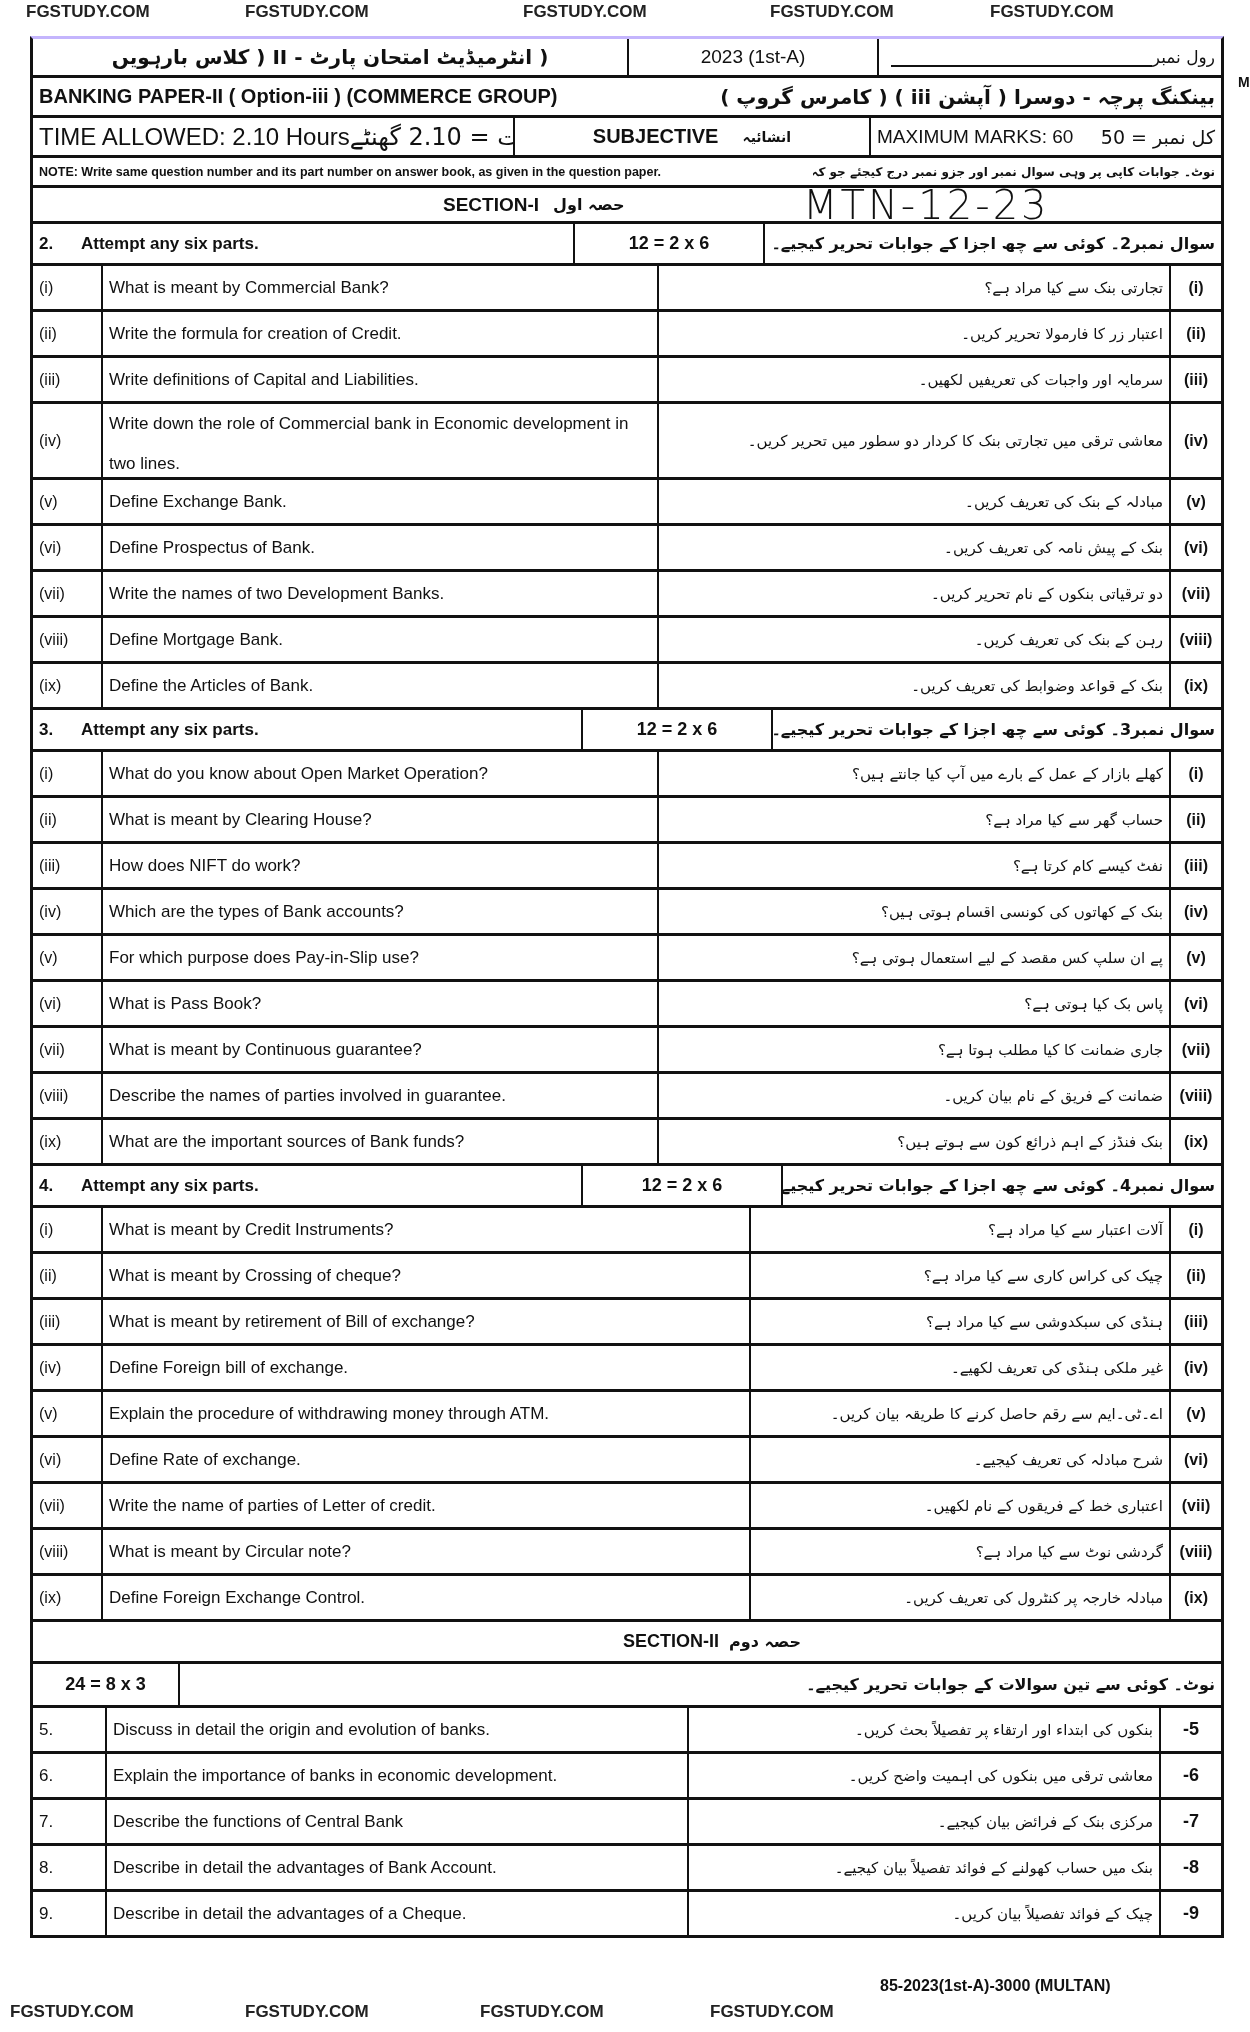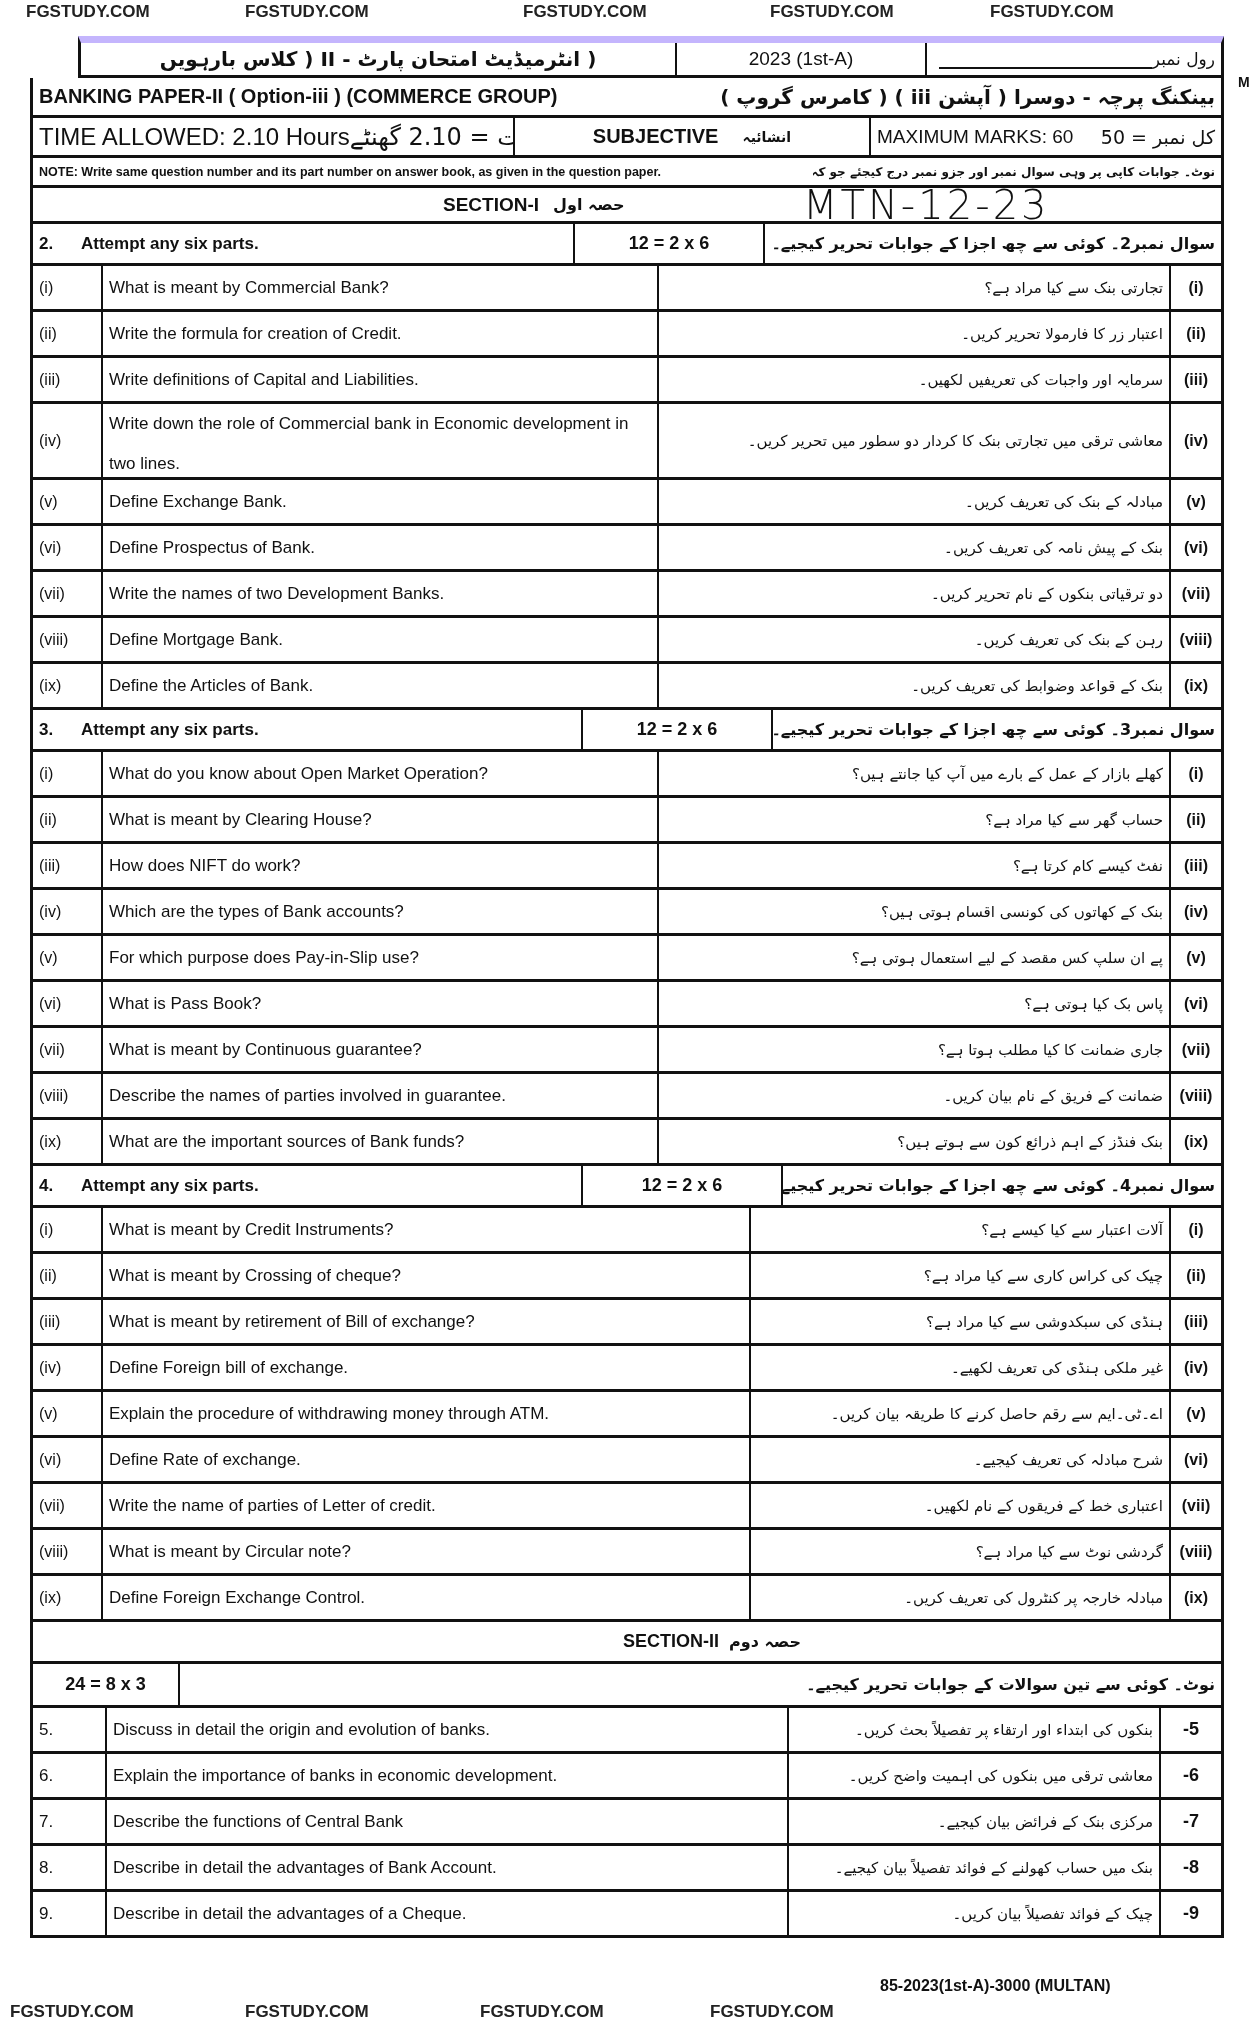--- a/index.html
+++ b/index.html
@@ -7,21 +7,21 @@
   body { font-family: "Liberation Sans", sans-serif; color: #111; position: relative; }
 
   .wm-row { position: absolute; left: 0; width: 1250px; height: 26px; font-weight: bold; font-size: 17px; color: #222; }
   .wm-row span { position: absolute; top: 2px; }
   .wm-top { top: 0; }
   .wm-bot { top: 2000px; }
 
   .paper { position: absolute; left: 30px; top: 36px; width: 1194px; }
 
   .row { display: flex; border-left: 3px solid #111; border-right: 3px solid #111; border-bottom: 3px solid #111; }
-  .row.first { border-top: 7px solid #c4b5fd; margin-left: 48px; }
+  .row.first { border-top: 3px solid #c4b5fd; }
   .cell { display: flex; align-items: center; padding: 0 6px; overflow: hidden; white-space: nowrap; }
   .cell + .cell { border-left: 2px solid #111; }
   .urdu { direction: rtl; font-family: "DejaVu Sans", sans-serif; }
 
   
   .hdr1 { height: 42px; }
   .hdr1 .c-urdu-title { width: 594px; justify-content: center; font-size: 20px; font-weight: bold; }
   .hdr1 .c-year { width: 250px; justify-content: center; font-size: 19px; }
   .hdr1 .c-roll { flex: 1; justify-content: flex-end; font-size: 17px; border-left: 2px solid #111; }
   .roll-line { display: inline-block; width: 270px; border-bottom: 2px solid #111; height: 20px; margin-left: 6px; }
@@ -51,21 +51,21 @@
   .q-row { height: 46px; }
   .q-row.tall { height: 76px; }
   .q-row .c-num { width: 68px; font-size: 16px; }
   .q-row .c-en { width: 556px; font-size: 17px; }
   .q-row.tall .c-en { white-space: normal; line-height: 40px; align-items: flex-start; padding-top: 0; }
   .q-row .c-ur { flex: 1; justify-content: flex-start; font-size: 15px; }
   .q-row .c-unum { width: 52px; justify-content: center; font-size: 16px; font-weight: bold; }
   .q4 .c-en { width: 648px; }
   .q4 .c-num { width: 68px; }
   .q5 .c-num { width: 72px; font-size: 17px; }
-  .q5 .c-en { width: 682px; font-size: 17px; }
+  .q5 .c-en { width: 582px; font-size: 17px; }
   .q5 .c-unum { width: 62px; font-size: 18px; }
 
   .sec2-row { height: 42px; }
   .sec2-row .c-sec2 { flex: 1; justify-content: flex-start; padding-left: 590px; font-size: 18px; font-weight: bold; gap: 10px; }
 
   .note-row { height: 44px; }
   .note-row .c-note-en { width: 625px; font-size: 17px; font-weight: bold; gap: 20px; }
   .note-row .c-note-marks { width: 145px; justify-content: center; font-size: 18px; font-weight: bold; }
   .note-row .c-note-ur { flex: 1; justify-content: flex-start; font-size: 16px; font-weight: bold; }
 
@@ -263,21 +263,21 @@
       <span style="width:42px">4.</span>
       <span>Attempt any six parts.</span>
     </div>
     <div class="cell c-marks" style="width:200px">12 = 2 x 6</div>
     <div class="cell c-qt-ur urdu">سوال نمبر4۔ کوئی سے چھ اجزا کے جوابات تحریر کیجیے۔</div>
   </div>
   <div id="q4-parts">
       <div class="row q-row q4">
         <div class="cell c-num">(i)</div>
         <div class="cell c-en">What is meant by Credit Instruments?</div>
-        <div class="cell c-ur urdu">آلات اعتبار سے کیا کیسے ہے؟</div>
+        <div class="cell c-ur urdu">آلات اعتبار سے کیا مراد ہے؟</div>
         <div class="cell c-unum">(i)</div>
       </div>
       <div class="row q-row q4">
         <div class="cell c-num">(ii)</div>
         <div class="cell c-en">What is meant by Crossing of cheque?</div>
         <div class="cell c-ur urdu">چیک کی کراس کاری سے کیا مراد ہے؟</div>
         <div class="cell c-unum">(ii)</div>
       </div>
       <div class="row q-row q4">
         <div class="cell c-num">(iii)</div>

